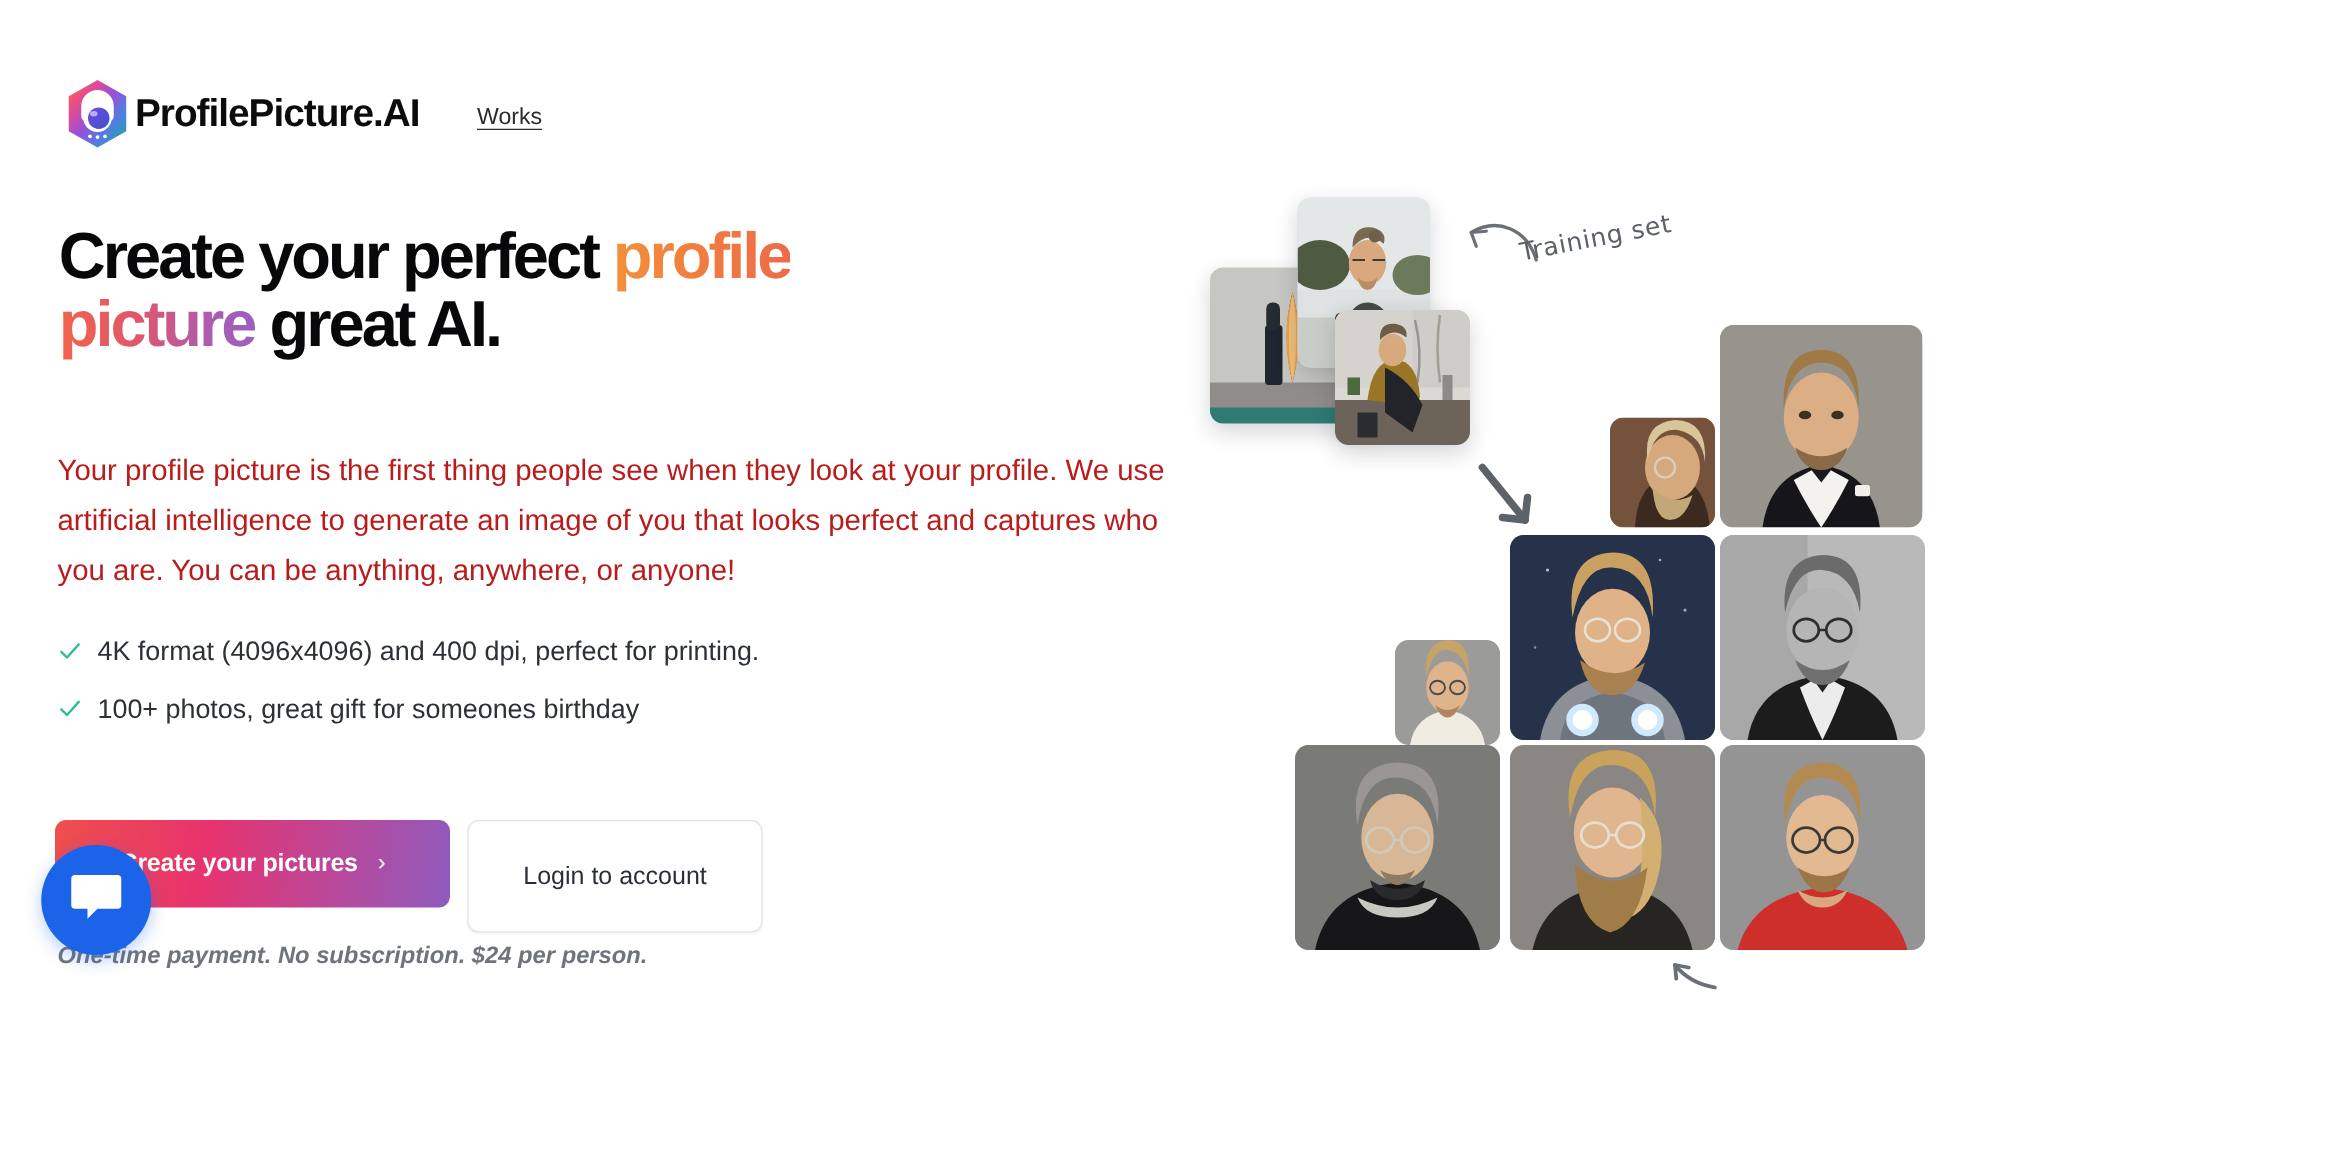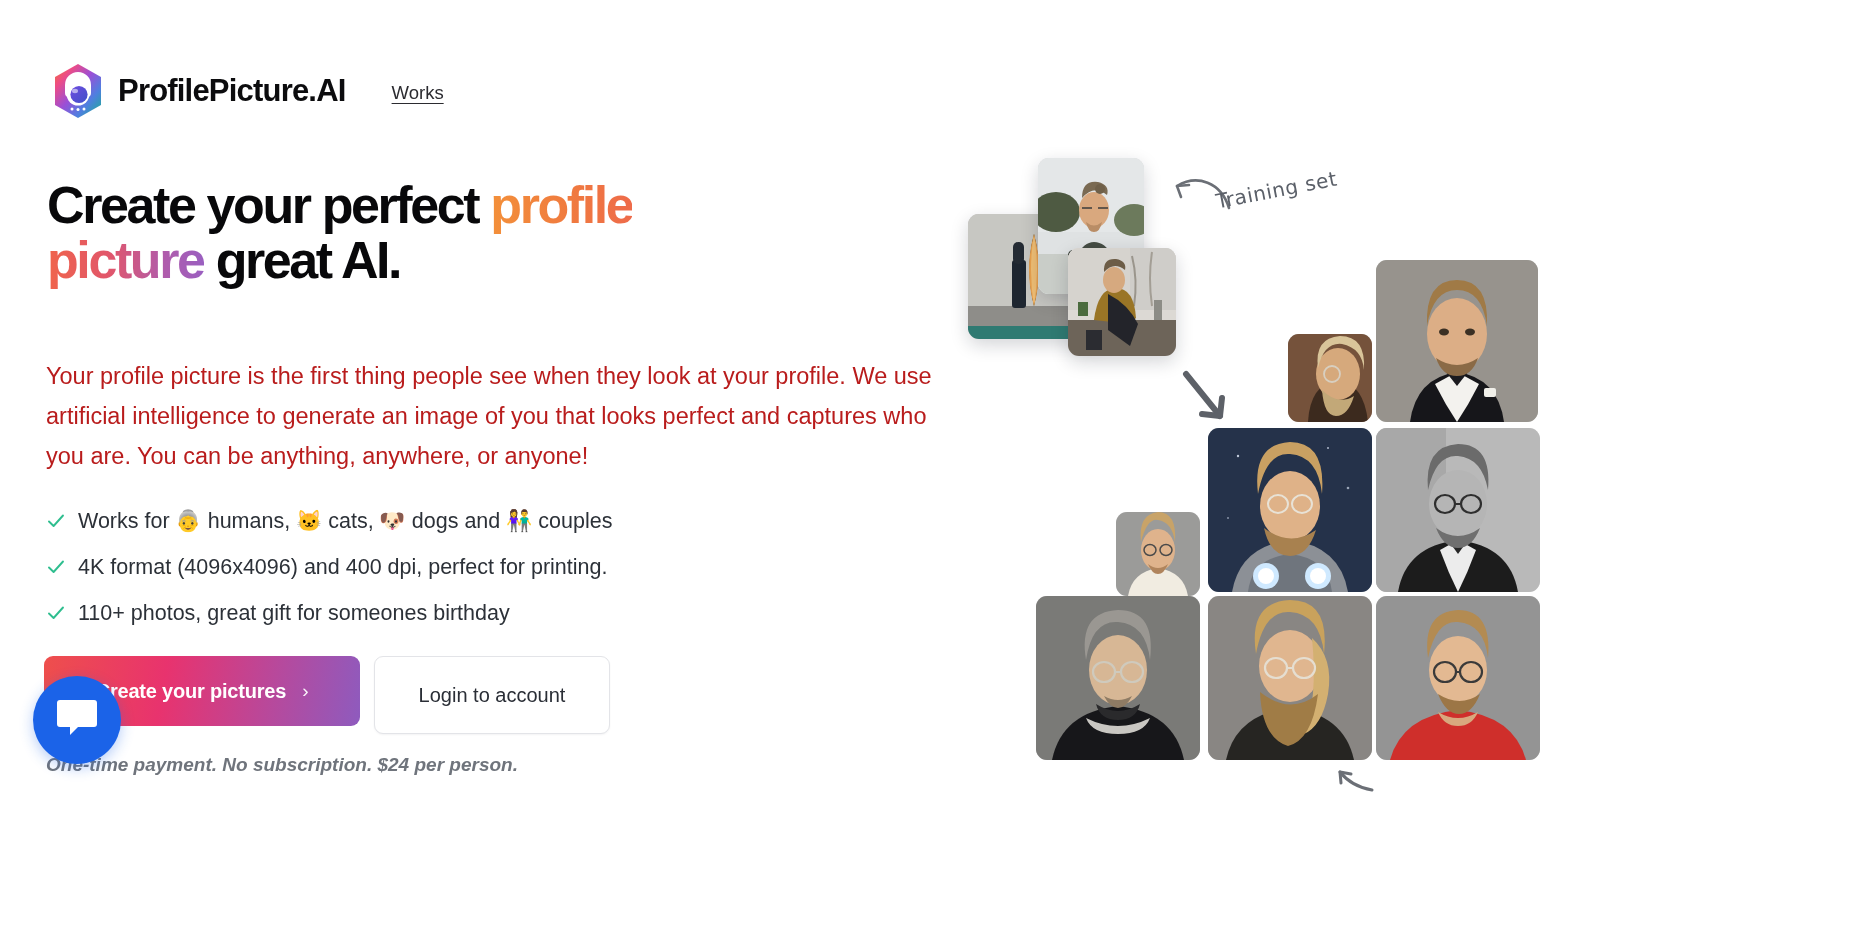--- a/index.html
+++ b/index.html
@@ -6,21 +6,21 @@
   html,body {
     width:1863px; height:939px;
     background:#ffffff;
     font-family:"Liberation Sans", sans-serif;
     overflow:hidden;
   }
   .page { position:relative; width:1863px; height:939px; background:#fff; }
 
   
   .header { position:absolute; left:52px; top:63px; display:flex; align-items:center; gap:46px; }
-  .brand { display:flex; align-items:center; gap:14px; }
+  .brand { display:flex; align-items:center; gap:4px; }
   .logo-hex { width:52px; height:56px; position:relative; }
   .logo-hex svg { display:block; }
   .brand-name {
     font-size:31px; font-weight:700; letter-spacing:-0.8px; color:#0c0c0e;
     font-family:"Liberation Sans", sans-serif;
   }
   .nav-login {
     font-size:18.5px; color:#2b2b30; text-decoration:underline;
     text-underline-offset:4px; cursor:pointer; padding-top:4px;
   }
@@ -55,21 +55,21 @@
   
   .cta-row { position:absolute; left:44px; top:656px; display:flex; gap:14px; align-items:stretch; }
   .btn-primary {
     width:316px; height:70px; border-radius:9px; border:none;
     background:linear-gradient(100deg,#EE4F4C 0%,#E8336E 38%,#B7499C 72%,#8E5BBE 100%);
     color:#fff; font-size:20px; font-weight:700; letter-spacing:-0.2px;
     display:flex; align-items:center; justify-content:center; gap:16px; cursor:pointer;
   }
   .btn-primary .chev { font-size:19px; font-weight:400; opacity:.95; }
   .btn-secondary {
-    width:236px; height:78px; border-radius:9px; background:#fff;
+    width:236px; height:90px; border-radius:9px; background:#fff;
     border:1px solid #e3e4e8; box-shadow:0 1px 2px rgba(16,24,40,.05);
     color:#2a2e36; font-size:20px; font-weight:500;
     display:flex; align-items:center; justify-content:center; cursor:pointer;
   }
   .fineprint {
     position:absolute; left:46px; top:754px;
     font-size:19px; font-style:italic; color:#6f747c;font-weight:bold;
   }
 
   
@@ -131,37 +131,31 @@
     </div>
     <a class="nav-login">Works</a>
   </div>
 
   <h1 class="headline"><span>Create your perfect </span><span class="g1">profile</span><br><span class="g2">picture</span><span> great AI.</span></h1>
 
   <p class="lede">Your profile picture is the first thing people see when they look at your profile. We use artificial intelligence to generate an image of you that looks perfect and captures who you are. You can be anything, anywhere, or anyone!</p>
 
   <div class="features" id="feature-list">
 
-  <div class="feat">
-        <span class="check"><svg width="20" height="20" viewBox="0 0 20 20">
-            <path d="M3 10.5 L7.6 15 L17 4.5" stroke="#2FBE8F" stroke-width="1.9" fill="none" stroke-linecap="round" stroke-linejoin="round"></path>
-          </svg></span>
-        <span><span>Works for </span><span class="emoji">👵</span><span> humans, </span><span class="emoji">🐱</span><span> cats, </span><span class="emoji">🐶</span><span> dogs and </span><span class="emoji">👫</span><span> couples</span></span>
-      </div>
       <div class="feat">
         <span class="check"><svg width="20" height="20" viewBox="0 0 20 20">
             <path d="M3 10.5 L7.6 15 L17 4.5" stroke="#2FBE8F" stroke-width="1.9" fill="none" stroke-linecap="round" stroke-linejoin="round"></path>
           </svg></span>
         <span><span>4K format (4096x4096) and 400 dpi, perfect for printing.</span></span>
       </div>
       <div class="feat">
         <span class="check"><svg width="20" height="20" viewBox="0 0 20 20">
             <path d="M3 10.5 L7.6 15 L17 4.5" stroke="#2FBE8F" stroke-width="1.9" fill="none" stroke-linecap="round" stroke-linejoin="round"></path>
           </svg></span>
-        <span><span>110+ photos, great gift for someones birthday</span></span>
+        <span><span>100+ photos, great gift for someones birthday</span></span>
       </div>
     </div>
 
   <div class="cta-row">
     <button class="btn-primary">
       <span>Create your pictures</span>
       <span class="chev">›</span>
     </button>
     <button class="btn-secondary">Login to account</button>
   </div>

